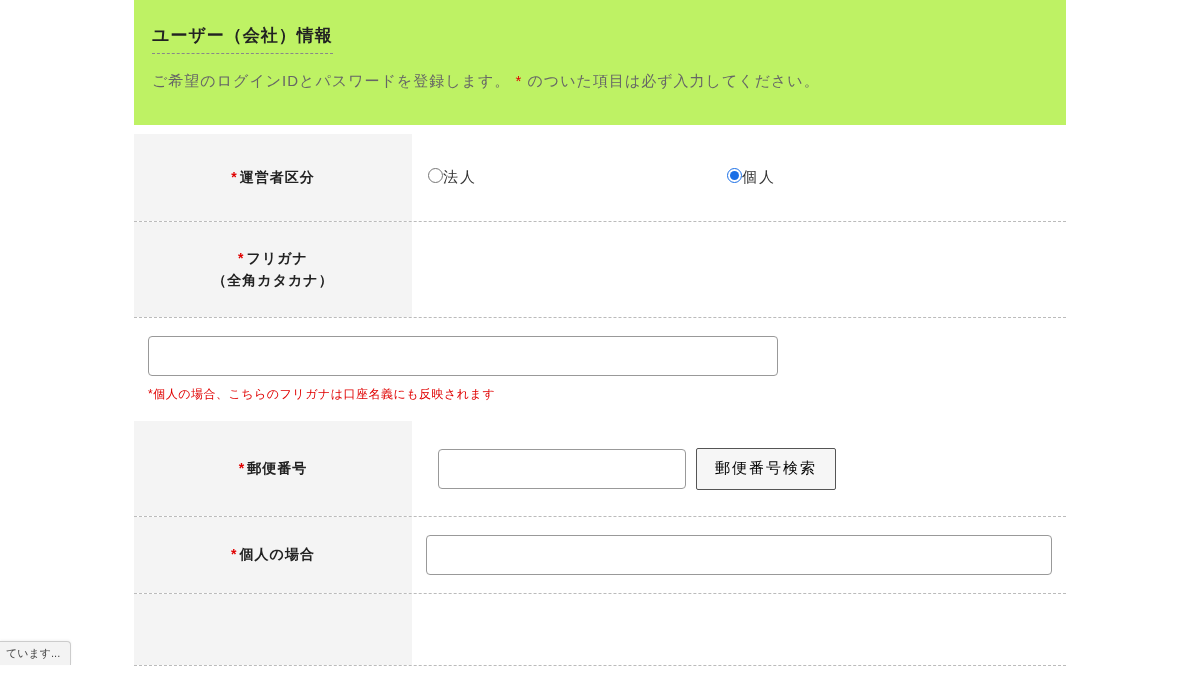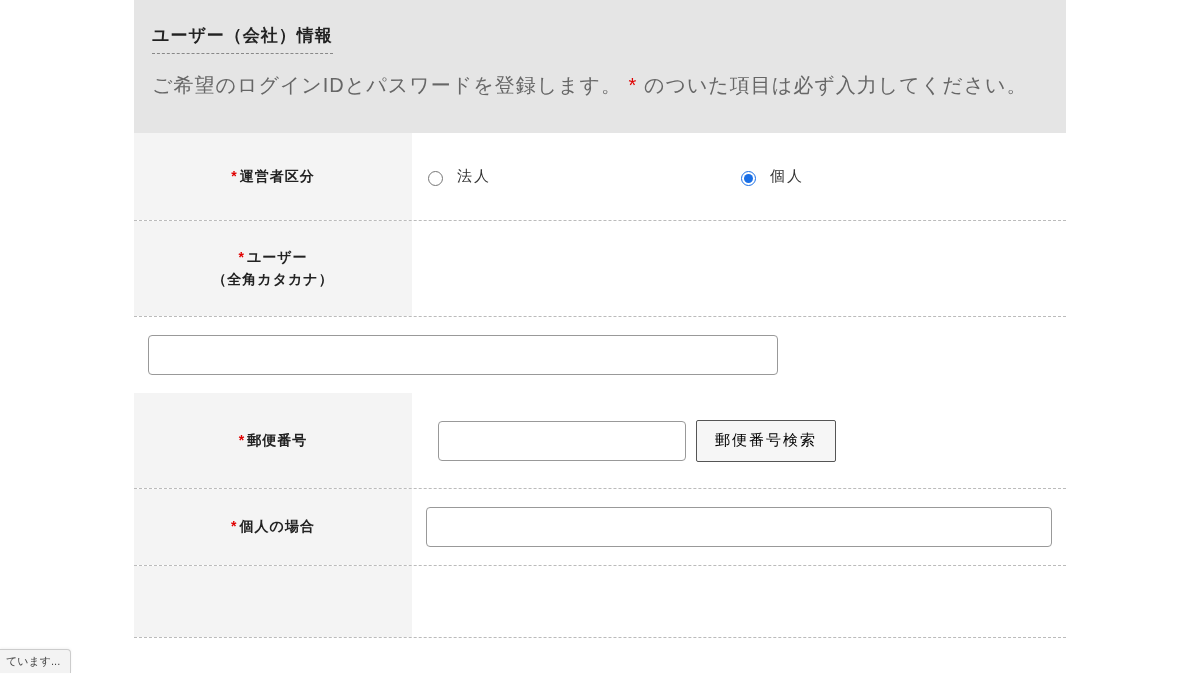--- a/index.html
+++ b/index.html
@@ -11,50 +11,50 @@
       width: 1200px;
       height: 681px;
       position: relative;
       overflow: hidden;
     }
     .container {
       margin-left: 134px;
       margin-right: 134px;
     }
     .header-section {
-      background: #e5e5e5;
+      background: #bef264;
       padding: 24px 10px 34px 18px;
     }
     .section-title {
       font-size: 17px;
       font-weight: bold;
       letter-spacing: 1px;
       color: #222;
       border-bottom: 1px dashed #888;
       display: inline-block;
       padding-bottom: 6px;
       margin-bottom: 18px;
     }
     .section-desc {
-      font-size: 20px;
+      font-size: 15px;
       color: #666;
       letter-spacing: 1px;
     }
     .section-desc .req { color: #e00000; }
     .form-area {
       display: flex;
       flex-direction: column;
     }
     .form-row {
       display: flex;
       align-items: stretch;
       border-bottom: 1px dashed #bbb;
       min-height: 88px;
     }
-    .form-row:first-child { border-top: none; }
+    .form-row:first-child { border-top: none; margin-top: 9px; }
     .label-cell {
       width: 278px;
       background: #f4f4f4;
       display: flex;
       flex-direction: column;
       align-items: center;
       justify-content: center;
       text-align: center;
       padding: 18px 10px;
       font-size: 14px;
@@ -77,22 +77,21 @@
       justify-content: center;
     }
     .radio-group {
       display: flex;
       align-items: center;
       gap: 250px;
       padding-left: 2px;
     }
     .radio-option {
       display: flex;
-      align-items: flex-end;
-      gap: 14px;
+      align-items: flex-start;
       font-size: 15px;
       letter-spacing: 2px;
     }
     input[type="radio"]{
       width: 15px;
       height: 15px;
       accent-color: #1a6fe6;
     }
     .text-input {
       width: 100%;
@@ -128,21 +127,21 @@
     }
     .helper-text {
       color: #e00000;
       font-size: 12px;
       margin-top: 10px;
       letter-spacing: 0.5px;
     }
     .status-bar {
       position: absolute;
       left: 0;
-      bottom: 8px;
+      bottom: 16px;
       background: #f3f3f3;
       border: 1px solid #ccc;
       border-left: none;
       border-bottom: none;
       border-radius: 0 4px 0 0;
       padding: 4px 10px 4px 6px;
       font-size: 11px;
       color: #444;
       box-shadow: 0 -1px 3px rgba(0,0,0,0.05);
     }
@@ -179,27 +178,28 @@
             <span>個人</span>
           </label>
         </div>
       </div>
     </div>
 
 
     <div class="form-row" style="min-height:96px;">
       <div class="label-cell">
         <span>
-          <span class="req-mark">*</span><span>ユーザー</span>
+          <span class="req-mark">*</span><span>フリガナ</span>
         </span>
         <span class="label-sub">（全角カタカナ）</span>
       </div>
       </div>
       <div class="input-cell">
         <input type="text" class="text-input" value="" style="">
+        <div class="helper-text">*個人の場合、こちらのフリガナは口座名義にも反映されます</div>
       </div>
     </div>
 
     <div class="form-row" style="min-height:96px;gap:12px;">
       <div class="label-cell">
         <span>
           <span class="req-mark">*</span><span>郵便番号</span>
         </span>
       </div>
       <div class="input-cell">

